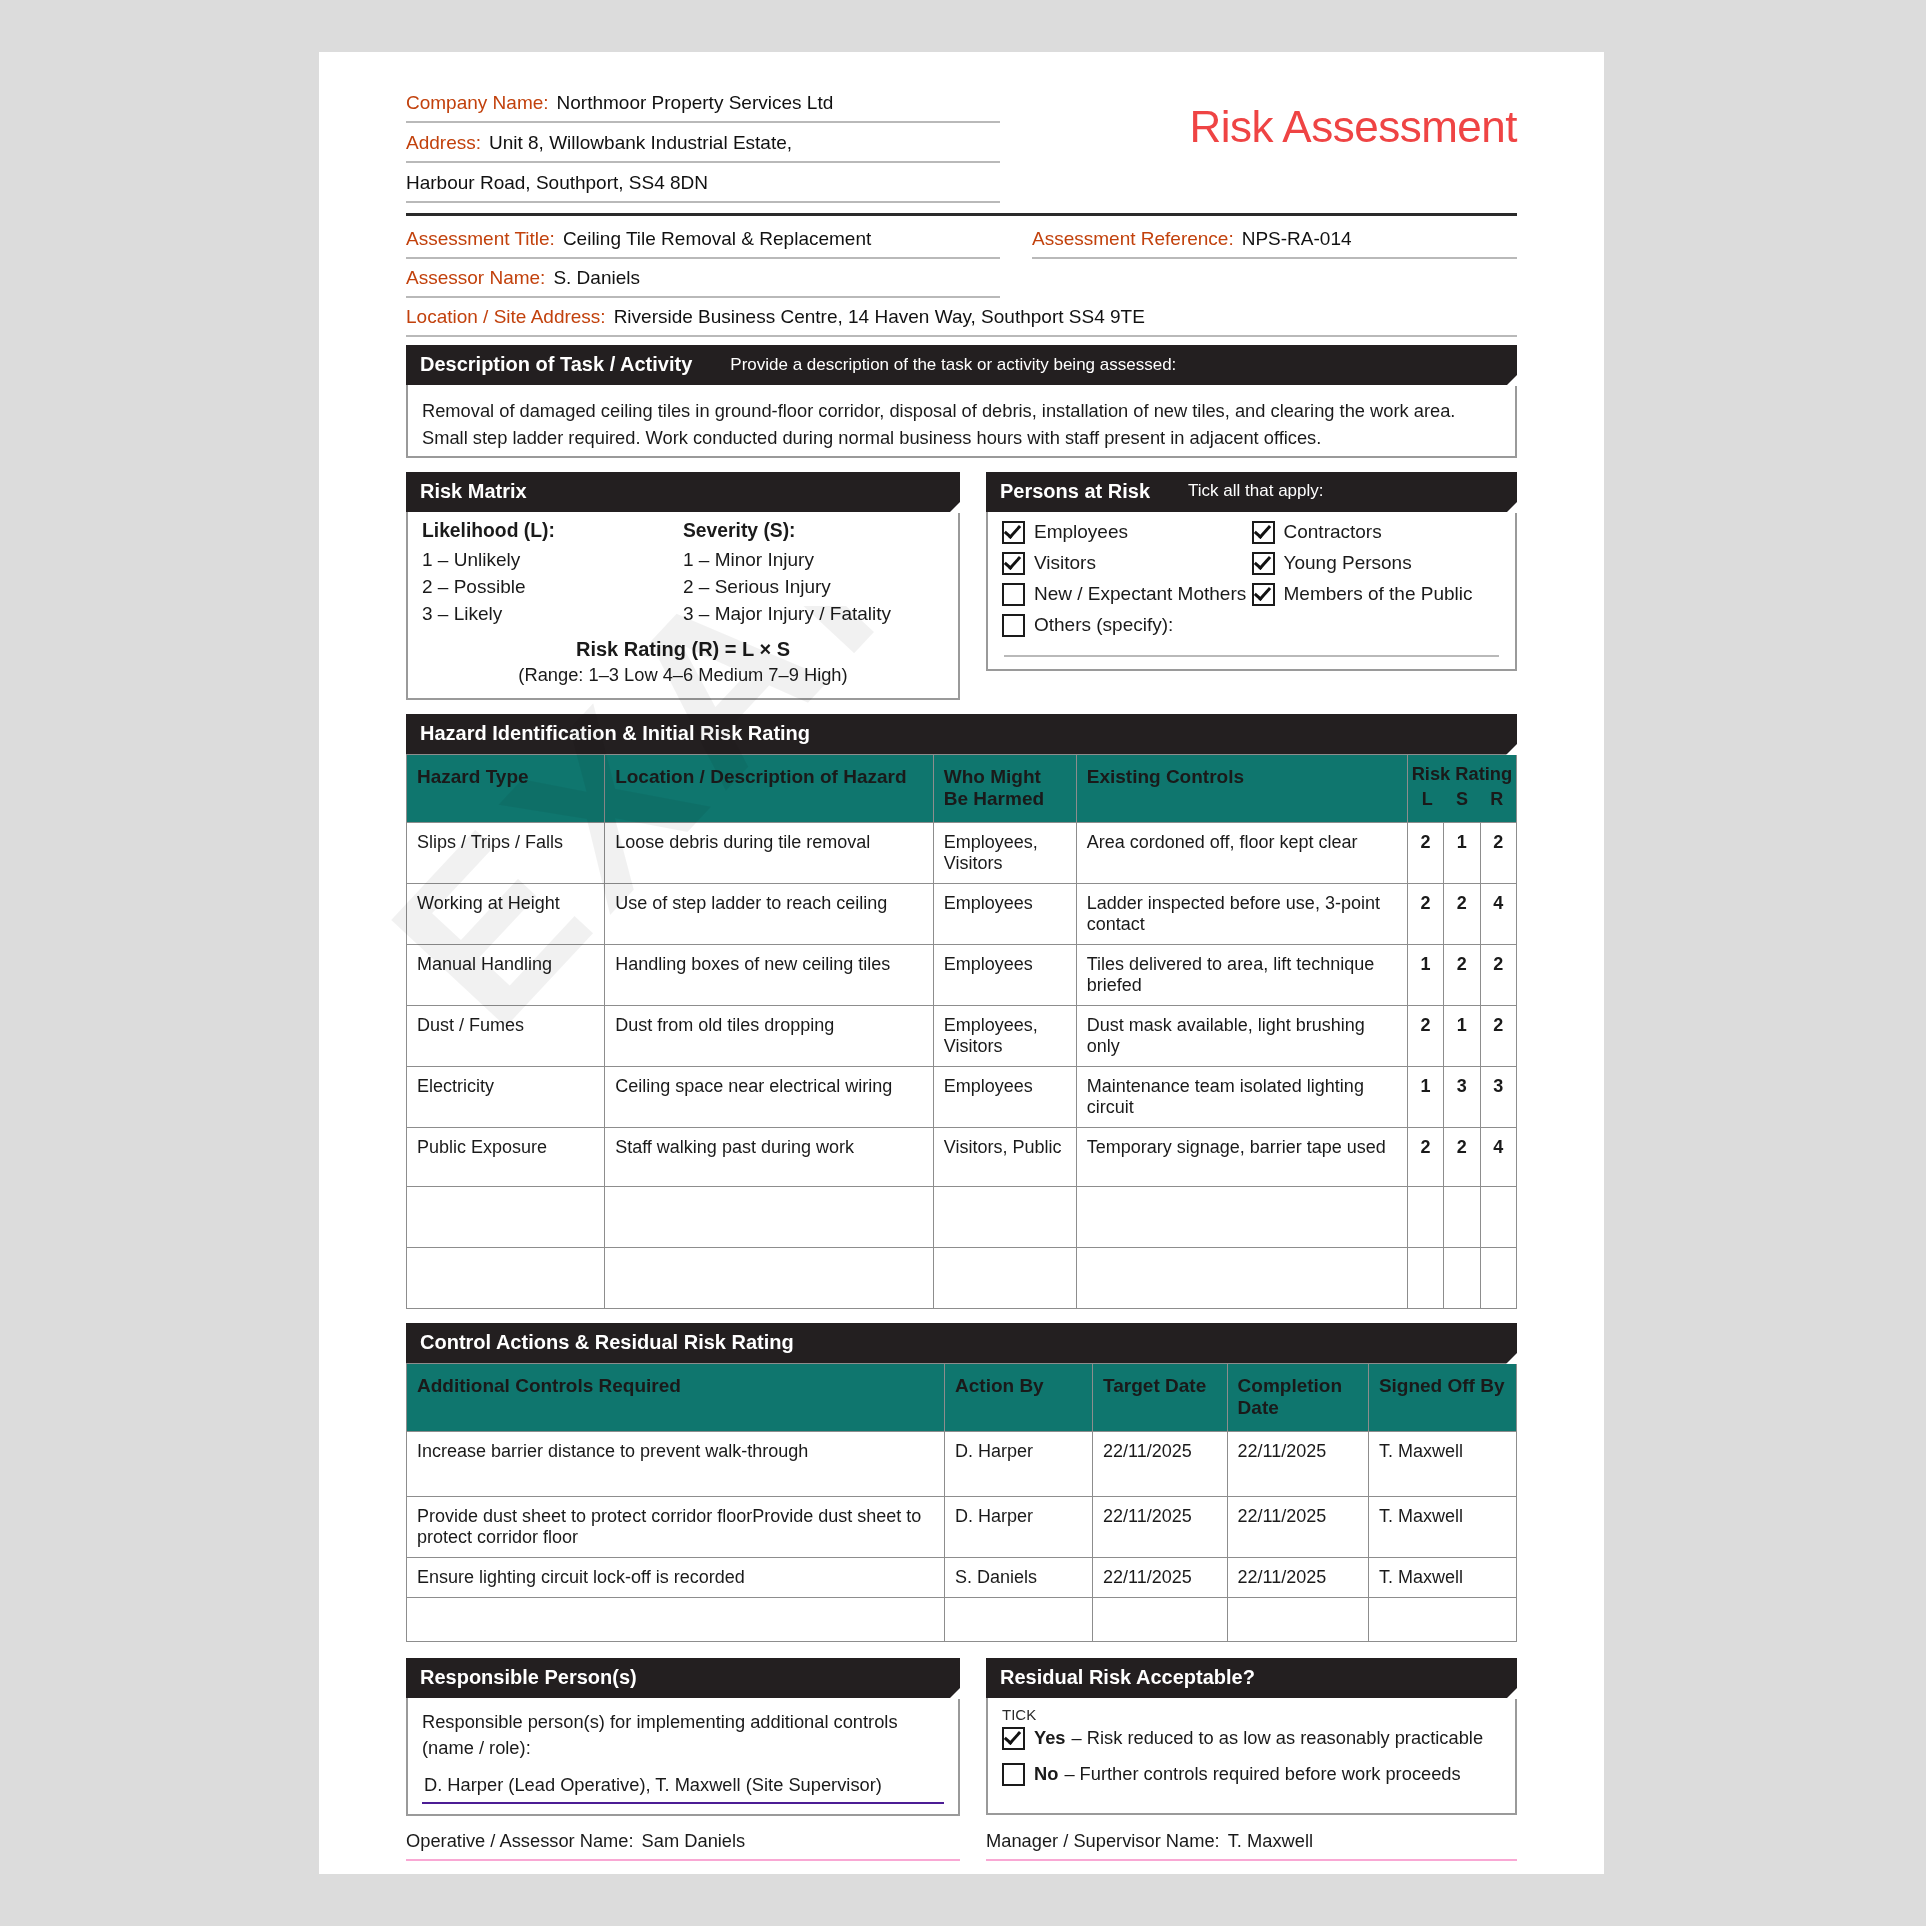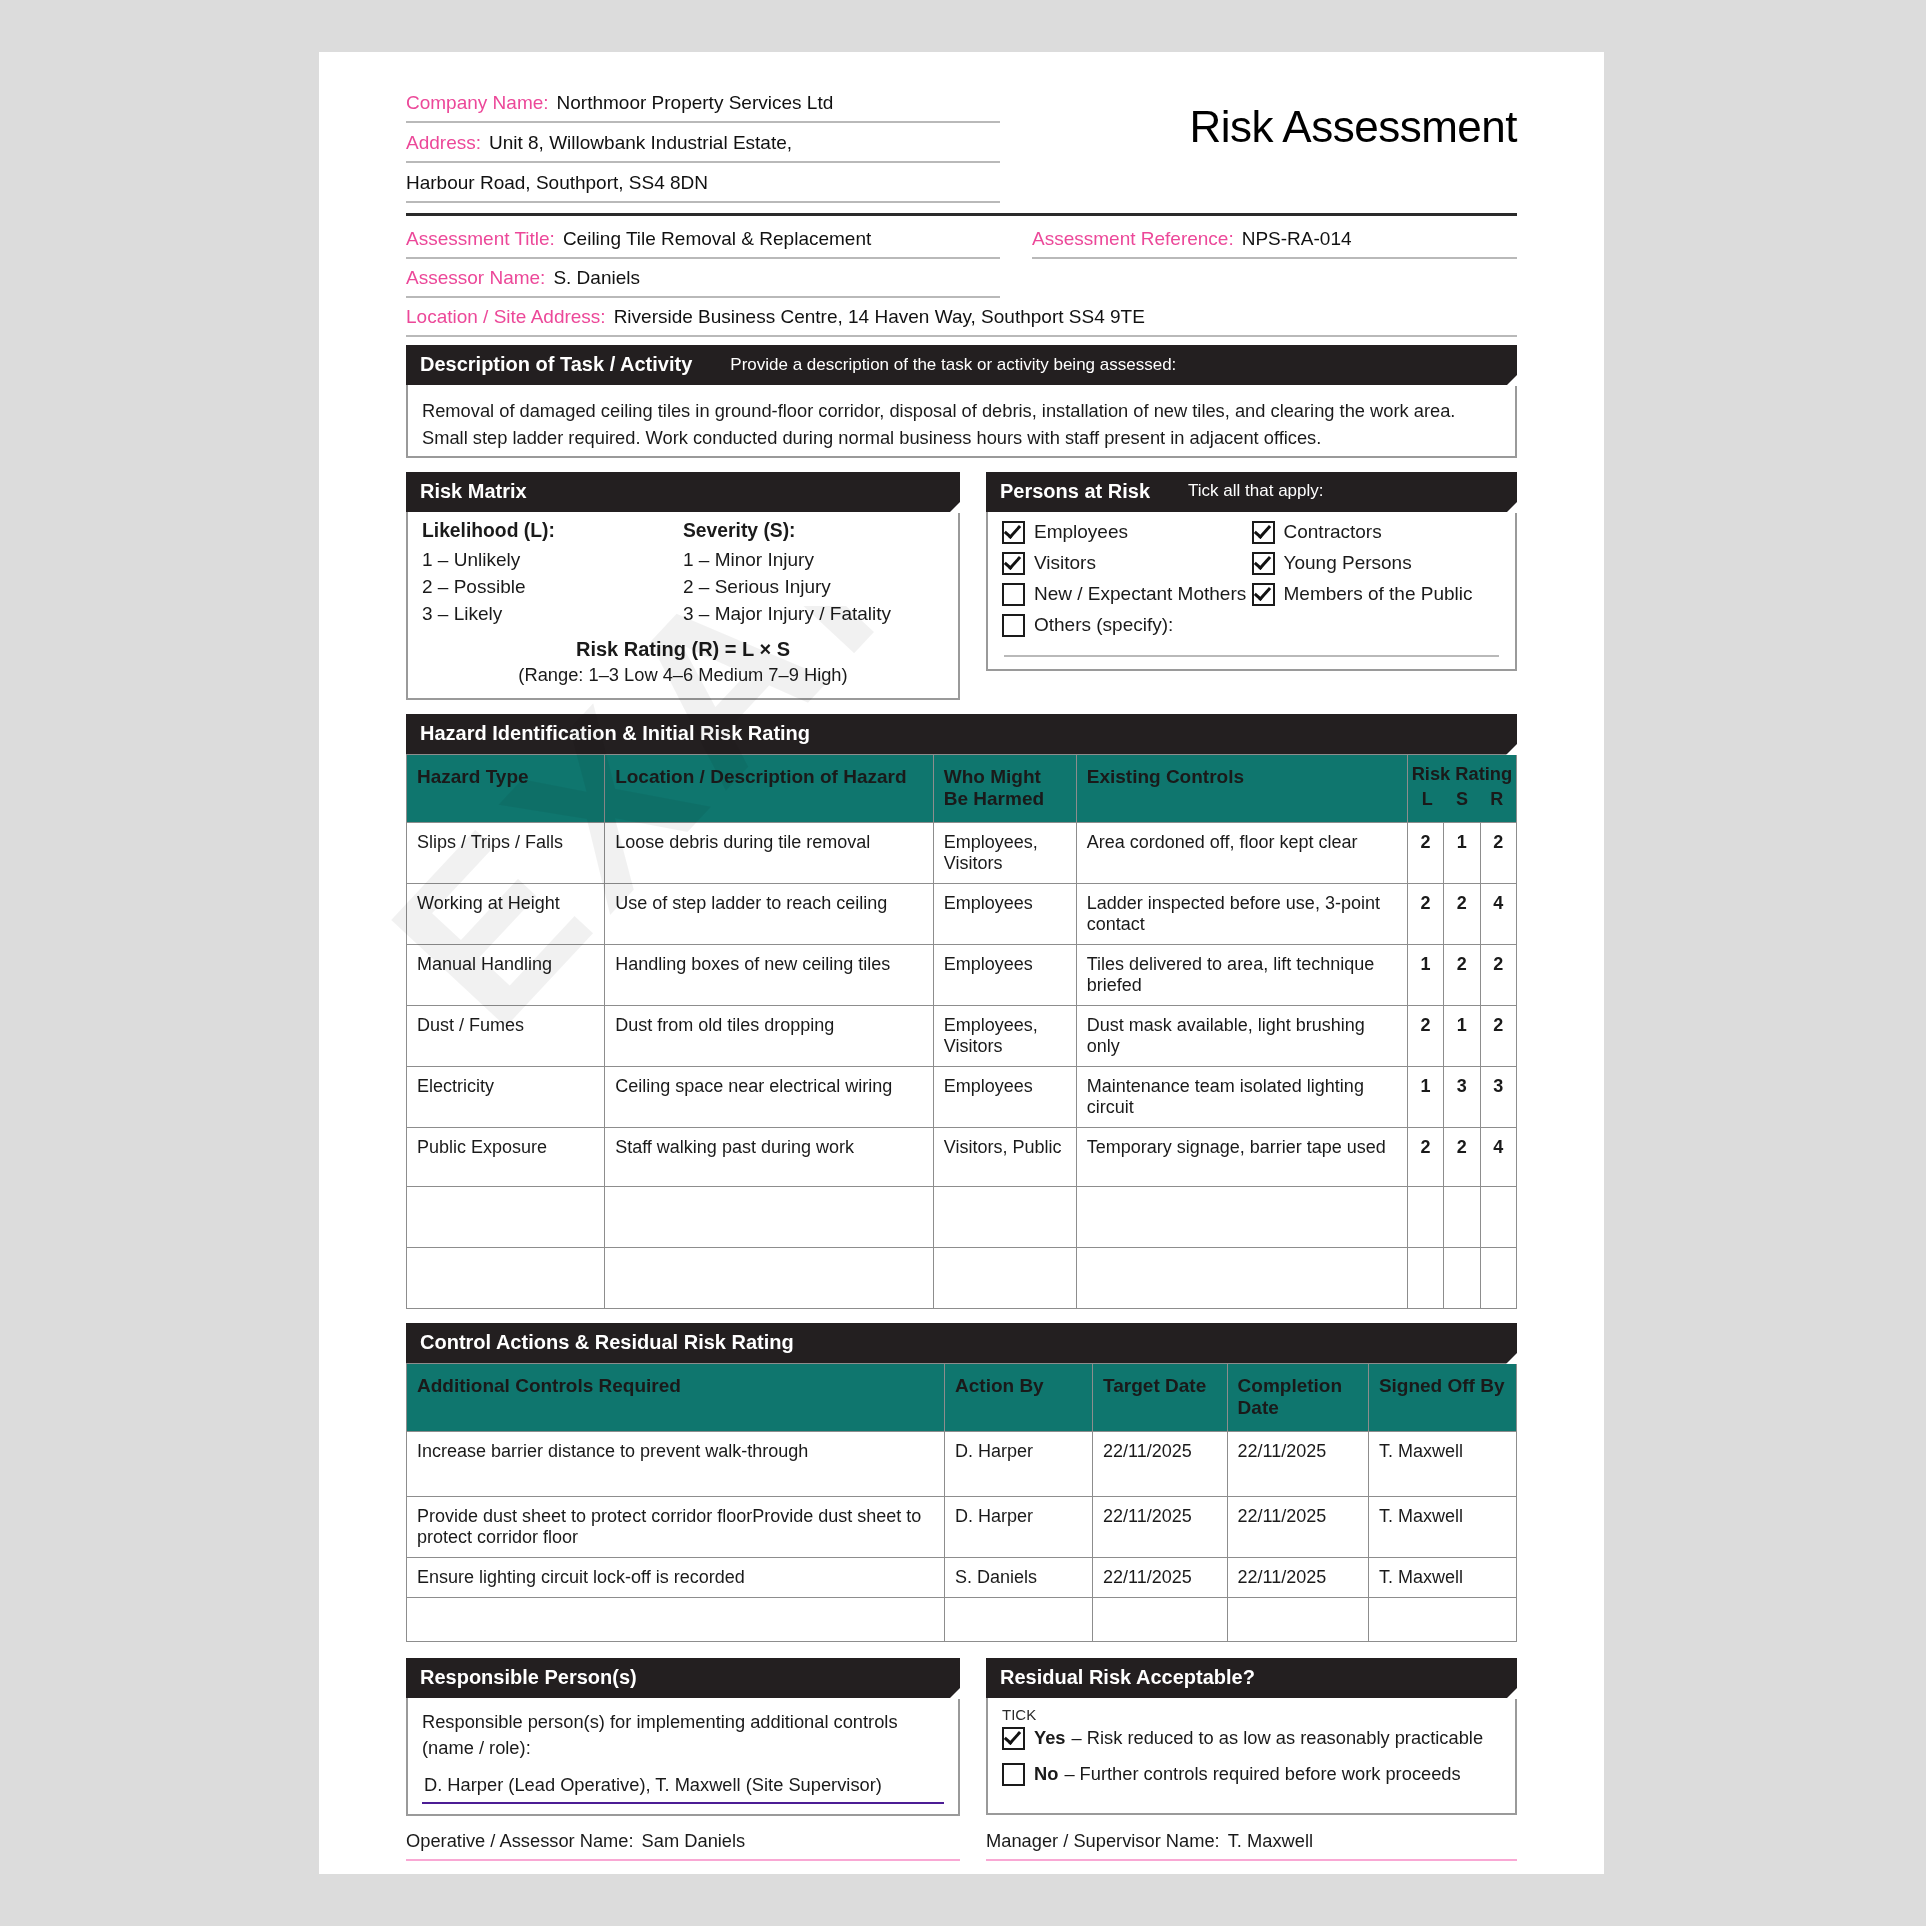--- a/index.html
+++ b/index.html
@@ -54,33 +54,33 @@
   }
   
   .hdr-row { position: relative; }
   .doc-title {
     position: absolute;
     right: 0;
     top: 10px;
     font-size: 44px;
     font-weight: 400;
     letter-spacing: -0.5px;
-    color: #000000;
+    color: #ef4444;
   }
   .fld {
     display: flex;
     align-items: baseline;
     border-bottom: 2px solid #b9b9b9;
     padding-bottom: 3px;
     margin-bottom: 9px;
     min-height: 26px;
   }
   .fld .lbl {
     font-size: 19px;
-    color: #ec4899;
+    color: #c2410c;
     white-space: nowrap;
     margin-right: 8px;
   }
   .fld .val {
     font-size: 19px;
     color: #111;
     flex: 1;
   }
   .topblock { width: 594px; }
   .rule-heavy {

